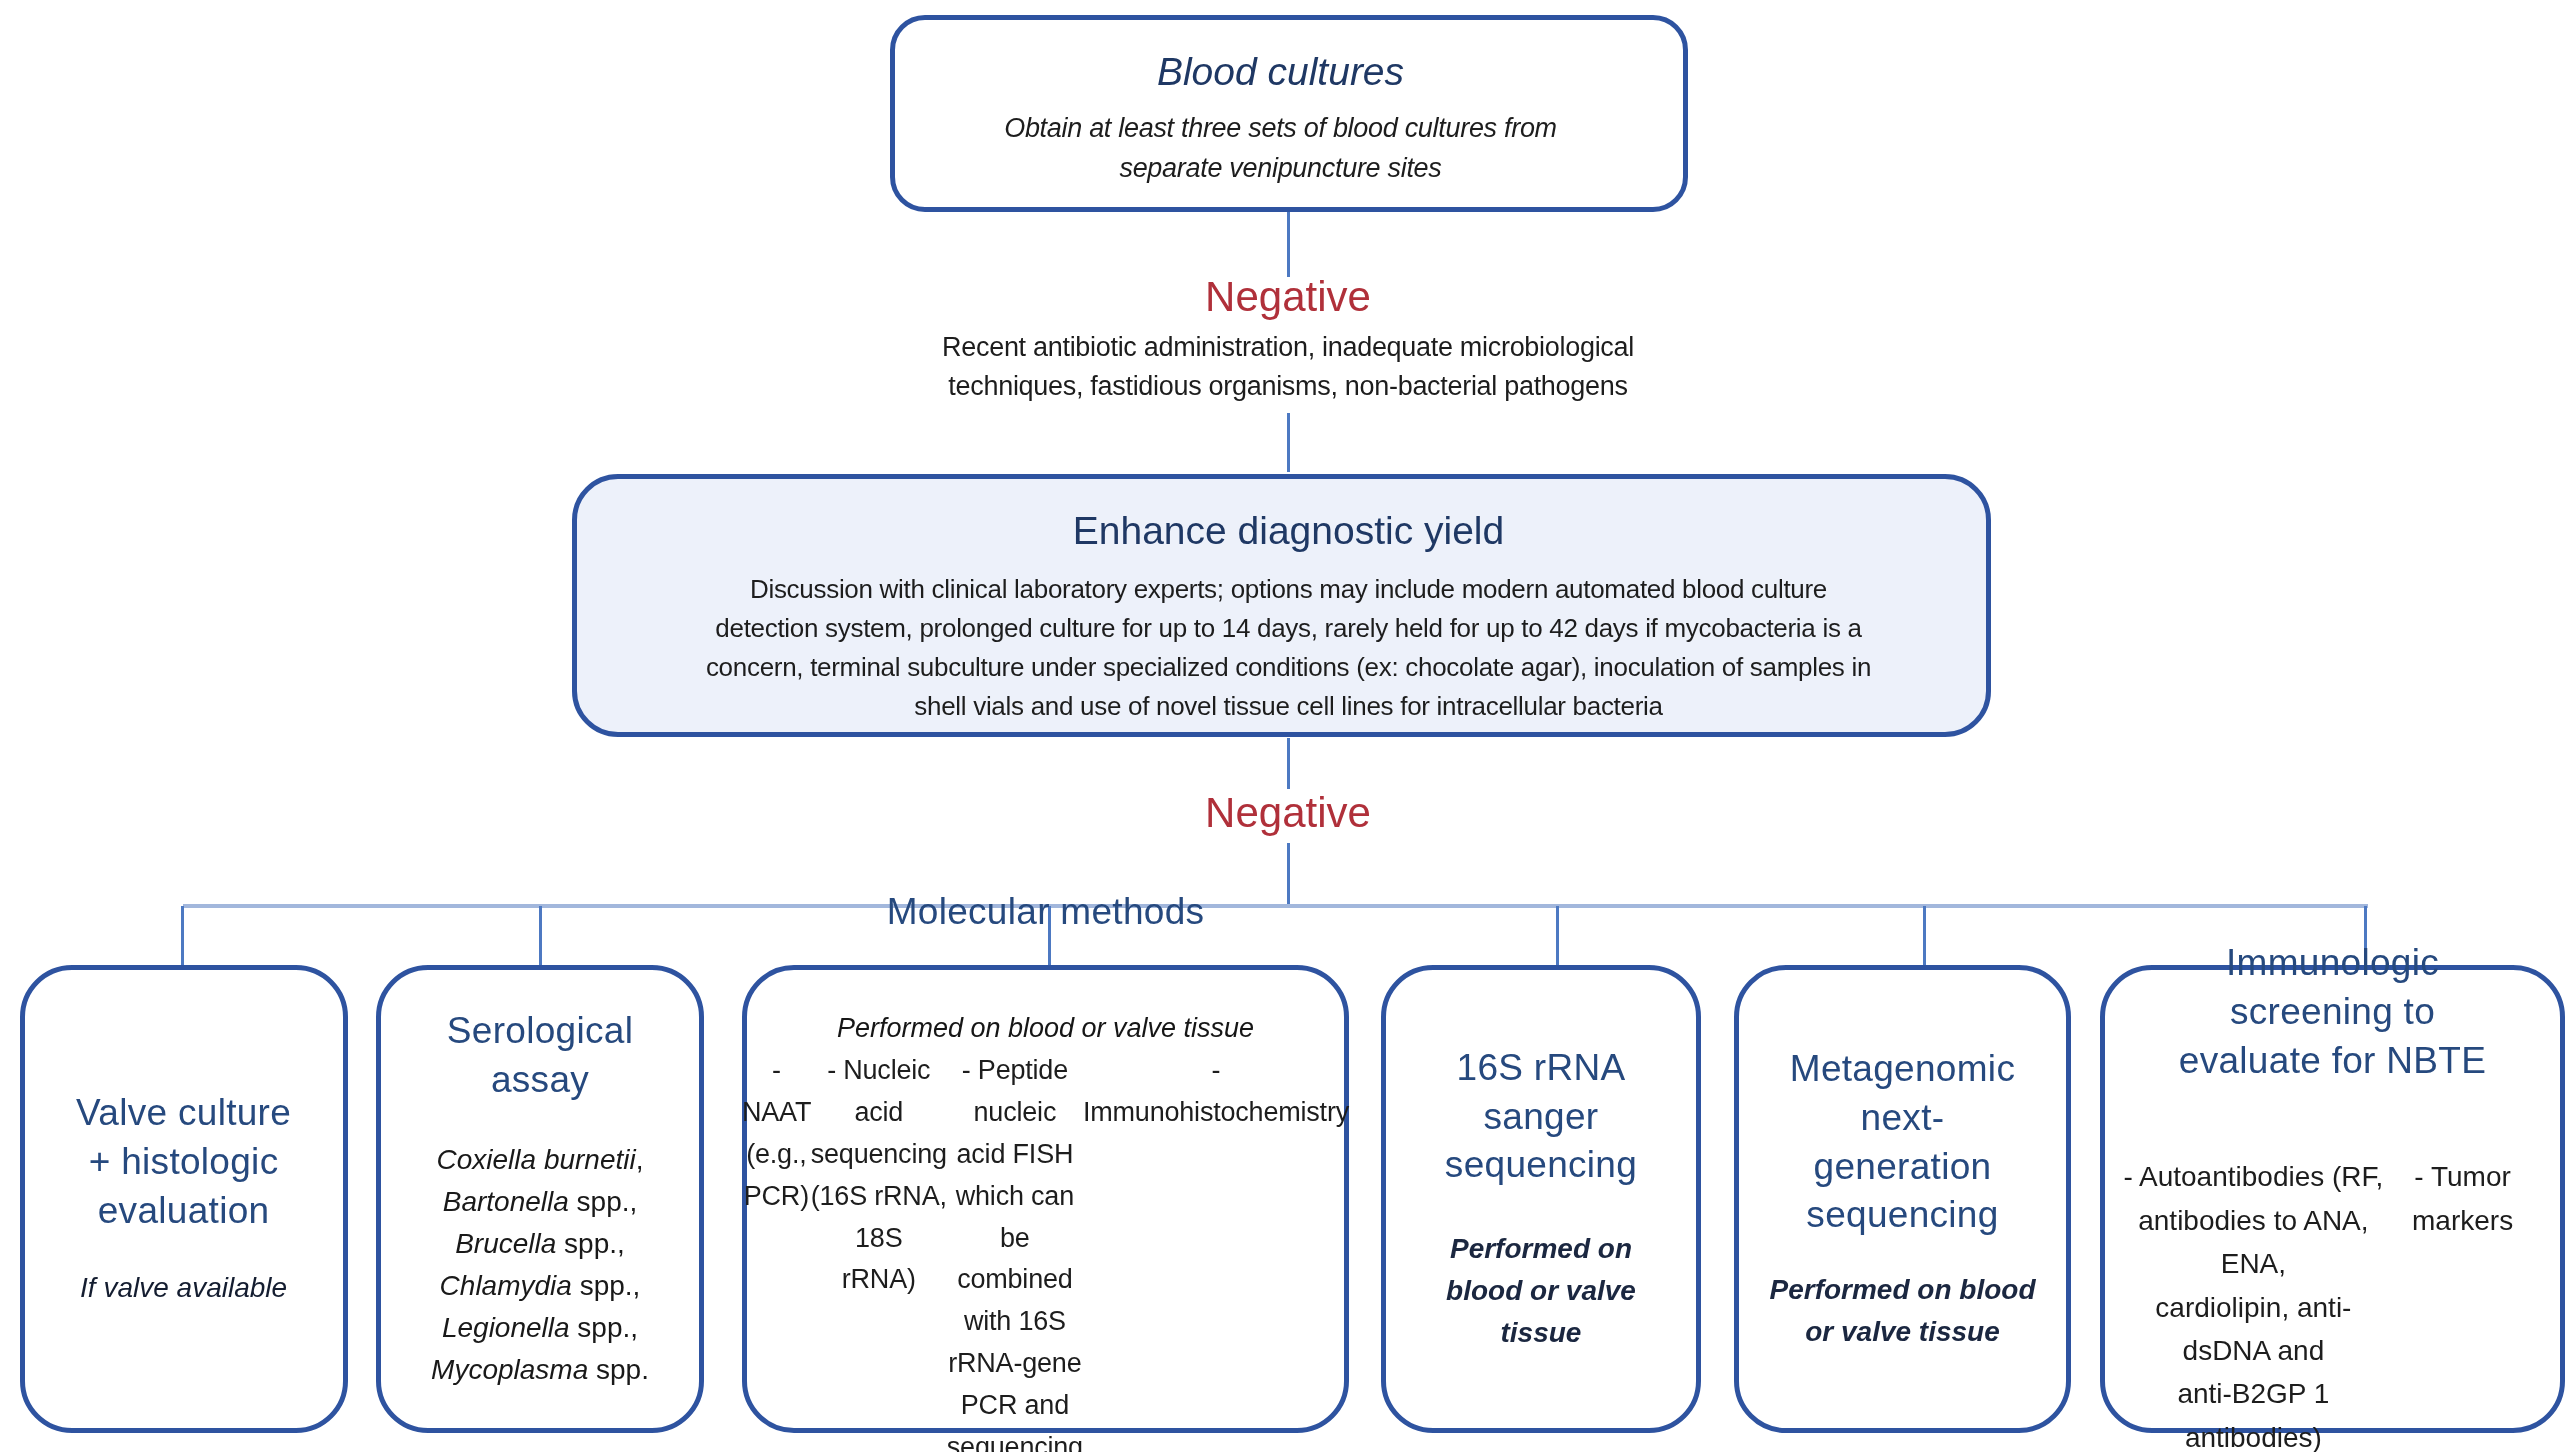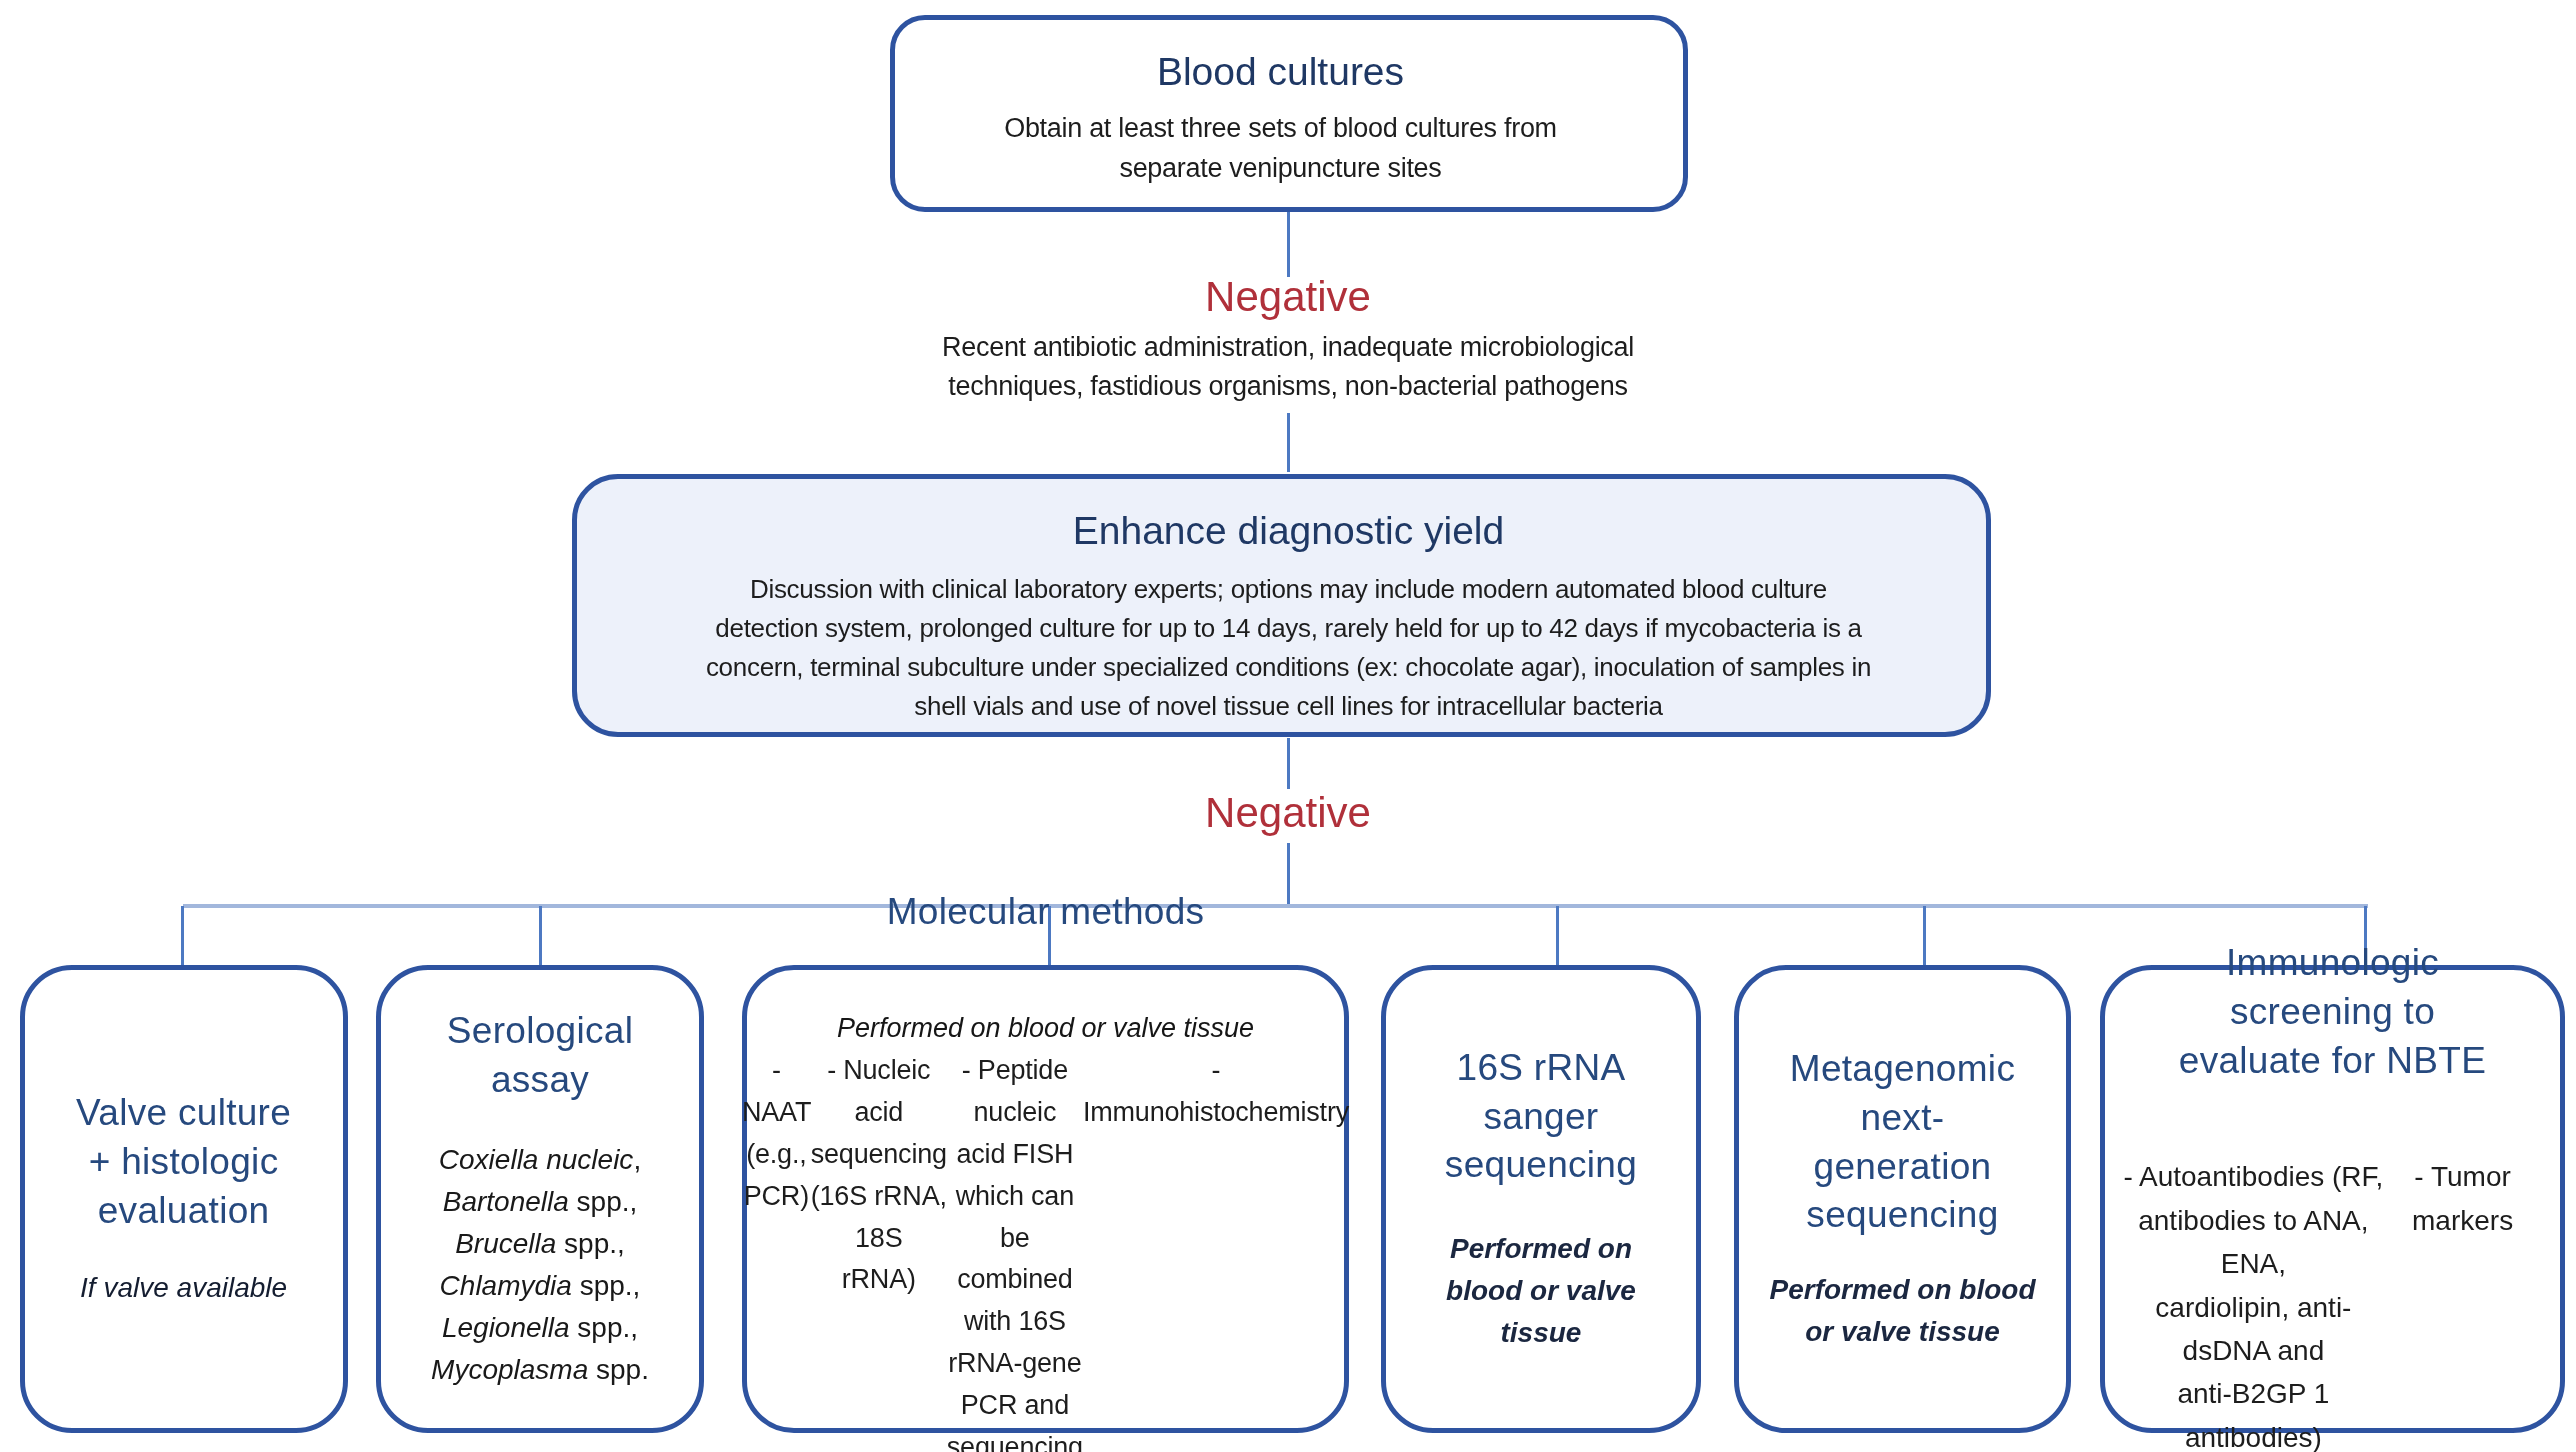--- a/index.html
+++ b/index.html
@@ -38,20 +38,21 @@
     white-space: pre-line;
   }
 
   
   .top-box {
     left: 890px; top: 15.3px;
     width: 798px; height: 197px;
     border-radius: 35px;
     justify-content: flex-start;
     padding: 27px 34px 0 17px;
+    font-style: italic;
   }
   .top-box .node-body { margin-top: 9.8px; }
 
   
   .enhance-box {
     left: 572px; top: 474px;
     width: 1419px; height: 263px;
     background: #edf1fa;
     border-radius: 46px;
     justify-content: flex-start;
@@ -224,21 +225,21 @@
     <div class="b-title">Valve culture
 + histologic
 evaluation</div>
     <div class="b-note">If valve available</div>
   </div>
 
   <div class="node branch b2">
     <div class="b-title">Serological
 assay</div>
     <div class="org-list">
-        <div class="org-item"><i>Coxiella nucleic</i>,</div>
+        <div class="org-item"><i>Coxiella burnetii</i>,</div>
         <div class="org-item"><i>Bartonella</i> spp.,</div>
         <div class="org-item"><i>Brucella</i> spp.,</div>
         <div class="org-item"><i>Chlamydia</i> spp.,</div>
         <div class="org-item"><i>Legionella</i> spp.,</div>
         <div class="org-item"><i>Mycoplasma</i> spp.</div>
       </div>
   </div>
 
   <div class="node branch b3">
     <div class="b-title">Molecular methods</div>

